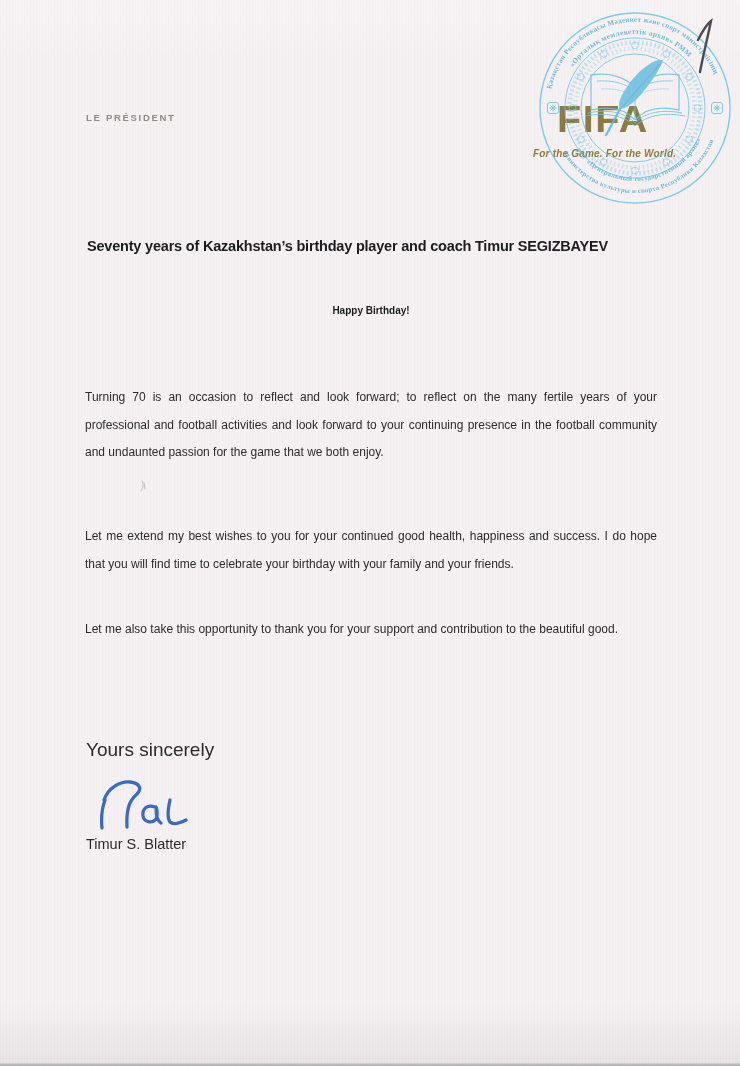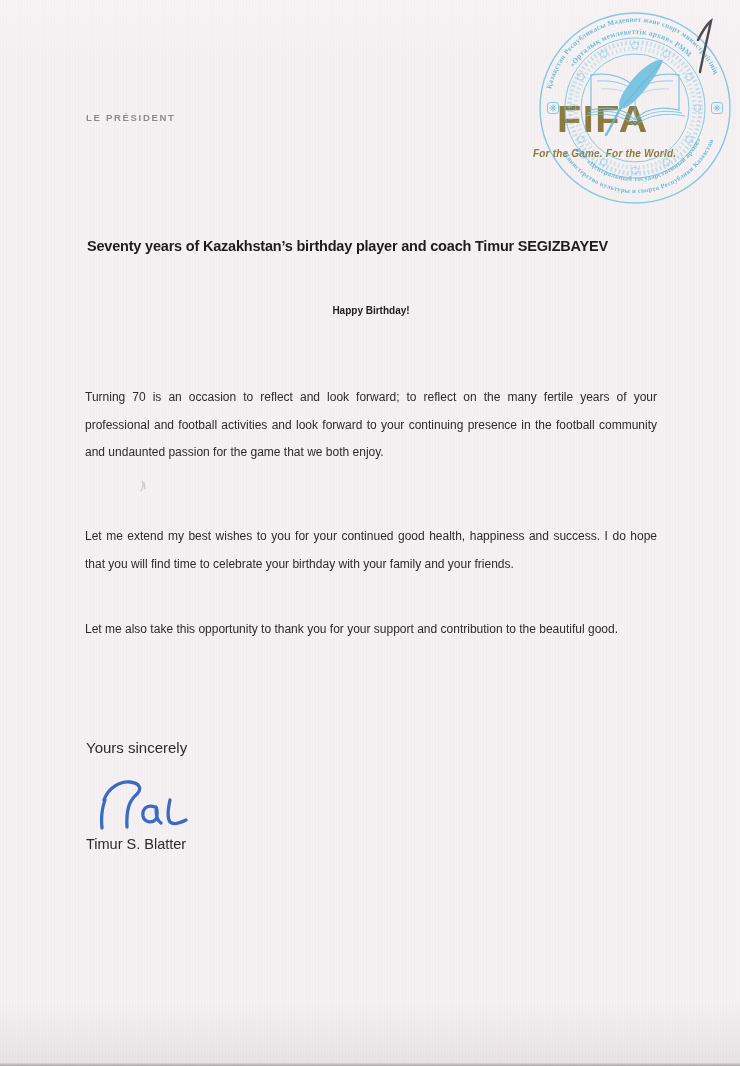--- a/index.html
+++ b/index.html
@@ -54,21 +54,21 @@
   }
   .body-par{
     position:absolute;left:85px;width:572px;margin:0;
     font-size:12px;line-height:27.5px;text-align:justify;color:#2b2b2d;
   }
   .par-1{top:384px;}
   .par-2{top:511px;margin-top:12px;}
   .par-3{top:616px;}
   .closing{
     position:absolute;left:86px;top:739px;
-    font-size:15px;color:#2b2b2d;
+    font-size:19px;color:#2b2b2d;
   }
   .signature-svg{position:absolute;left:94px;top:776px;width:100px;height:62px;}
   .signer-name{
     position:absolute;left:86px;top:836px;
     font-size:14.5px;color:#2b2b2d;
   }
   .artifact-svg{position:absolute;left:137px;top:479px;width:12px;height:14px;opacity:0.55;}
 </style>
 </head>
 <body>

